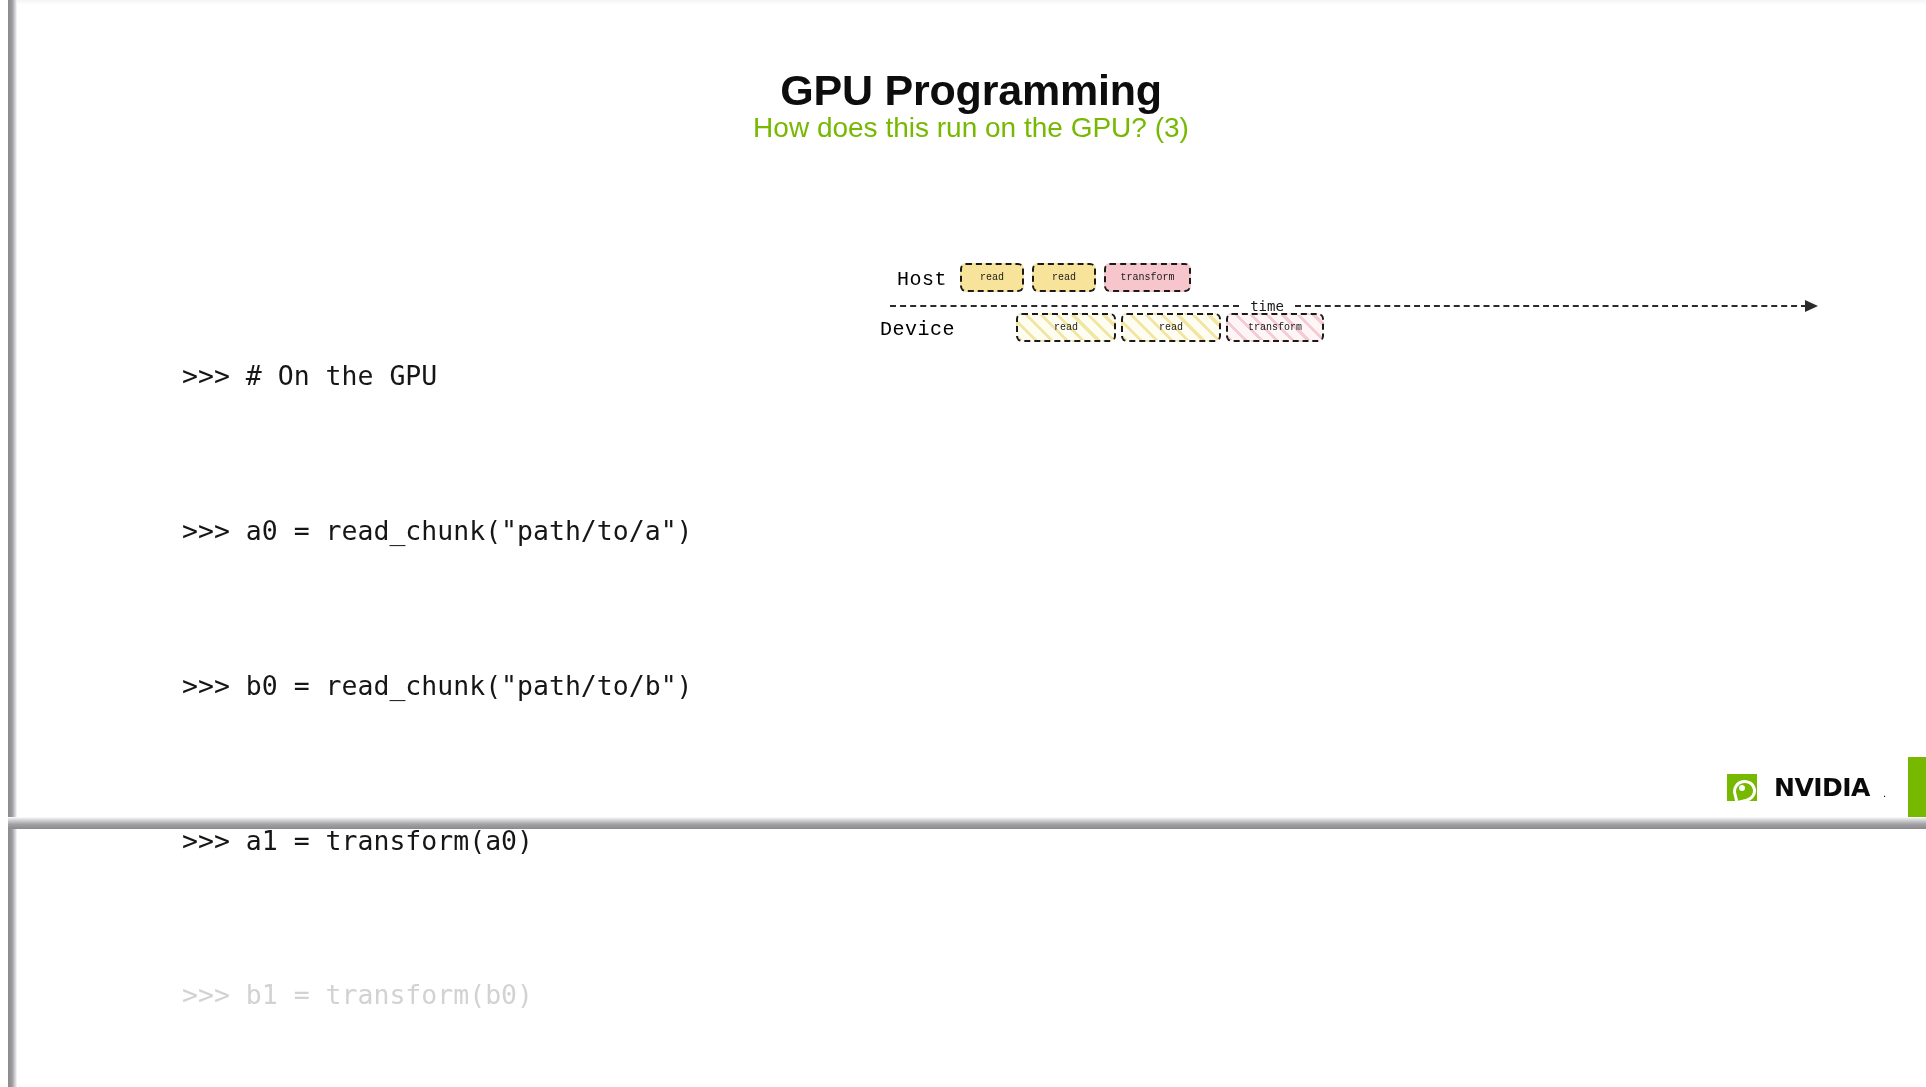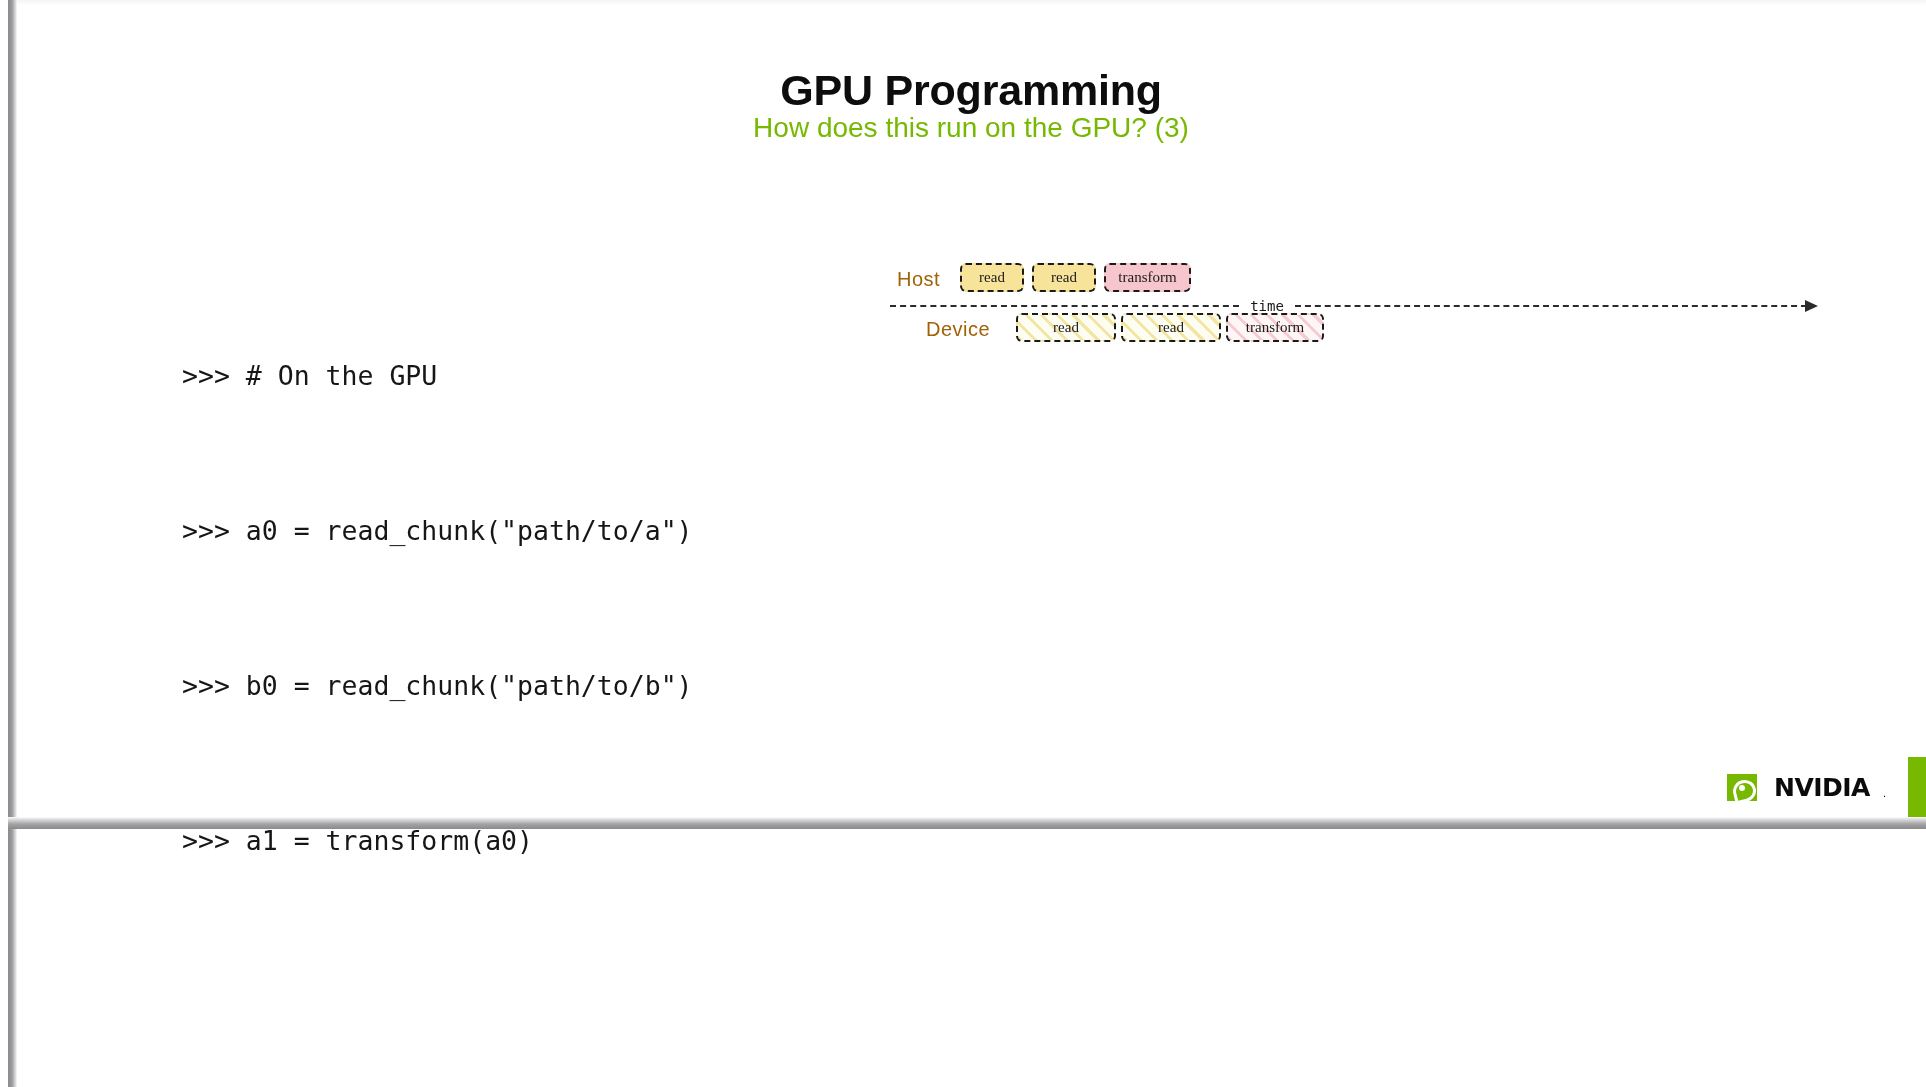--- a/index.html
+++ b/index.html
@@ -79,36 +79,36 @@
   
   #timeline {
     position: absolute;
     left: 860px;
     top: 250px;
     width: 960px;
     height: 120px;
   }
   .row-label {
     position: absolute;
-    font-family: Liberation Sans, sans-serif;
+    font-family: Liberation Mono, monospace;
     font-size: 20px;
-    color: #a16207;
+    color: #000000;
     letter-spacing: 0.5px;
     white-space: nowrap;
   }
   #host-label  { left: 29px;  top: 18px; }
-  #device-label { left: 12px; top: 68px; margin-left: 46px; }
+  #device-label { left: 12px; top: 68px; }
 
   .tl-box {
     position: absolute;
     box-sizing: border-box;
     border: 2.3px dashed #1a1a1a;
     border-radius: 6px;
-    font-family: Liberation Serif, serif;
-    font-size: 15px;
+    font-family: Liberation Mono, monospace;
+    font-size: 10px;
     color: #1a1a1a;
     display: flex;
     align-items: center;
     justify-content: center;
     letter-spacing: 0px;
     white-space: nowrap;
   }
 
   
   .fill-read      { background-color: #f8e39a; }
@@ -239,20 +239,21 @@
   <div id="title-block">
     <div id="page-title">GPU Programming</div>
     <div id="page-subtitle">How does this run on the GPU? (3)</div>
   </div>
 
   <div id="code-block">
     <div class="code-line">&gt;&gt;&gt; # On the GPU</div>
     <div class="code-line">&gt;&gt;&gt; a0 = read_chunk("path/to/a")</div>
     <div class="code-line">&gt;&gt;&gt; b0 = read_chunk("path/to/b")</div>
     <div class="code-line">&gt;&gt;&gt; a1 = transform(a0)</div>
+    <div class="code-line dim">&gt;&gt;&gt; b1 = transform(b0)</div>
   </div>
 
   <div id="timeline">
 
     <div class="row-label" id="host-label">Host</div>
     <div class="row-label" id="device-label">Device</div>
 
     <div class="tl-box fill-read" style="left:92px; top:13px; width:64px; height:29px;">read</div>
     <div class="tl-box fill-read" style="left:164px; top:13px; width:64px; height:29px;">read</div>
     <div class="tl-box fill-transform" style="left:236px; top:13px; width:87px; height:29px;">transform</div>

